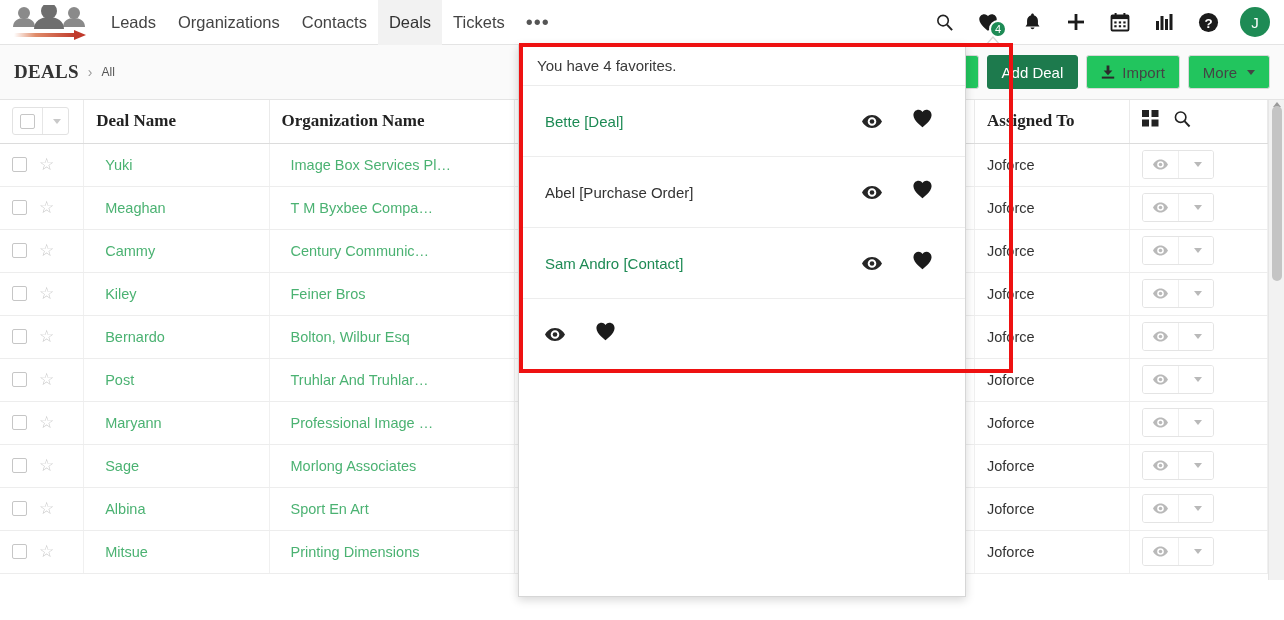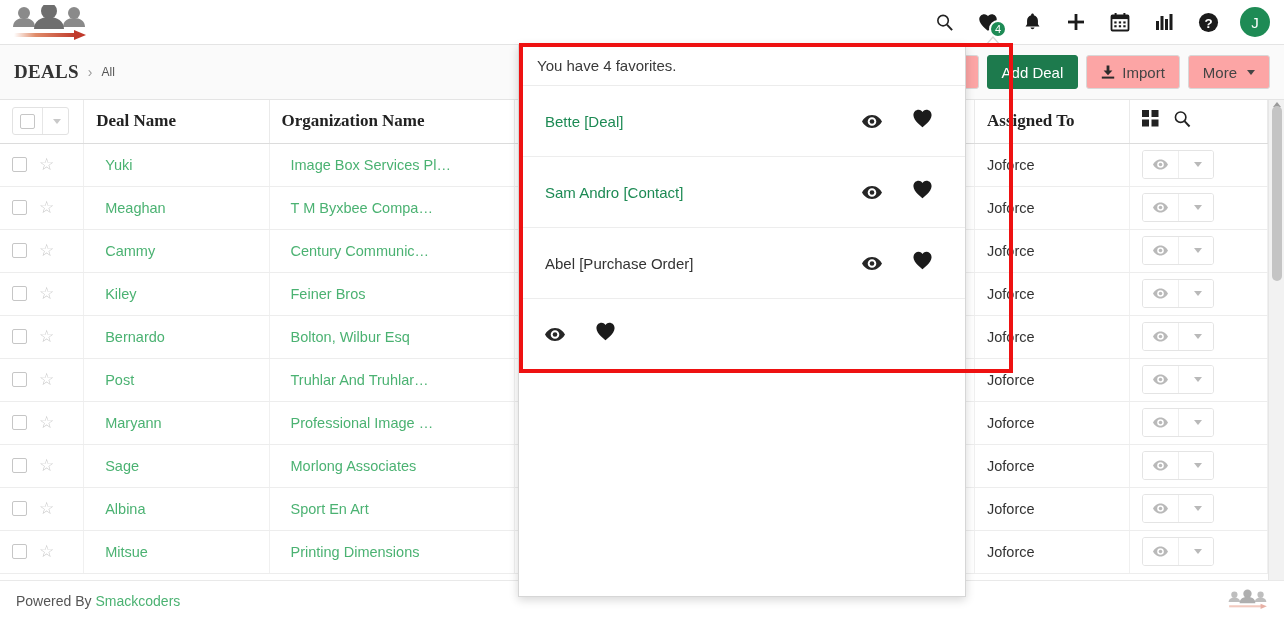--- a/index.html
+++ b/index.html
@@ -58,21 +58,21 @@
   }
   .crumb-title { font-family: "Liberation Serif", serif; font-size: 19px;
                  font-weight: bold; color: #333; letter-spacing: .3px; }
   .crumb-sep { margin: 0 9px; color: #999; font-size: 14px; }
   .crumb-leaf { font-size: 12px; color: #555; }
 
   .sub-right { margin-left: auto; display: flex; align-items: center; gap: 8px; }
   .btn {
     height: 34px; display: inline-flex; align-items: center; gap: 7px;
     padding: 0 14px; font-size: 15px; border: 1px solid #d8d8d8;
-    background: #fca5a5; color: #444; border-radius: 3px; cursor: pointer;
+    background: #22c55e; color: #444; border-radius: 3px; cursor: pointer;
     white-space: nowrap;
   }
   .btn-lists { padding: 0 18px; }
   .btn-primary { background: #1d7a4d; border-color: #1d7a4d; color: #fff; }
   .caret-dn {
     width: 0; height: 0; border-left: 4.5px solid transparent;
     border-right: 4.5px solid transparent; border-top: 5.5px solid currentColor;
     display: inline-block; margin-left: 3px;
   }
 
@@ -213,20 +213,40 @@
             <stop offset="0%" stop-color="#ffffff"></stop>
             <stop offset="35%" stop-color="#e08c6a"></stop>
             <stop offset="100%" stop-color="#c0392b"></stop>
           </linearGradient>
         </defs>
         <rect x="6" y="28" width="62" height="4" fill="url(#arrGrad)"></rect>
         <path d="M66 25l12 5-12 5z" fill="#c0392b"></path>
       </svg>
     </div>
 
+    <div class="nav-items">
+      <div class="nav-item">
+          <span>Leads</span>
+        </div>
+      <div class="nav-item">
+          <span>Organizations</span>
+        </div>
+      <div class="nav-item">
+          <span>Contacts</span>
+        </div>
+      <div class="nav-item active">
+          <span>Deals</span>
+        </div>
+      <div class="nav-item">
+          <span>Tickets</span>
+        </div>
+      <div class="nav-more">
+          <span>•••</span>
+        </div>
+    </div>
 
     <div class="nav-right">
 
       <div class="nav-icon">
         <svg width="19" height="19" viewBox="0 0 20 20">
           <circle cx="8.5" cy="8" r="5.5" fill="none" stroke="#222" stroke-width="1.7"></circle>
           <line x1="12.6" y1="12.2" x2="18" y2="18" stroke="#222" stroke-width="2.1"></line>
         </svg>
       </div>
 
@@ -628,41 +648,41 @@
               <circle cx="10" cy="6.5" r="2.3" fill="currentColor"></circle>
             </svg>
           </span>
         <span class="heart-ic"><svg width="21" height="19" viewBox="0 0 24 22">
               <path d="M12 21S1.5 13.6 1.5 7.2C1.5 3.6 4.2 1 7.5 1 9.8 1 11.3 2.3 12 3.6 12.7 2.3 14.2 1 16.5 1c3.3 0 6 2.6 6 6.2C22.5 13.6 12 21 12 21z" fill="#1b1b1b"></path>
             </svg></span>
       </div>
     </div>
 
     <div class="fav-item">
-      <div class="fav-label green">
-        <span class="nm">Sam Andro</span>
-        <span class="tp">[Contact]</span>
+      <div class="fav-label dark">
+        <span class="nm">Abel</span>
+        <span class="tp">[Purchase Order]</span>
       </div>
       <div class="fav-icons">
         <span class="eye-ic">
             <svg width="20" height="13" viewBox="0 0 20 13">
               <path d="M10 0C5 0 1.4 3.6 0 6.5 1.4 9.4 5 13 10 13s8.6-3.6 10-6.5C18.6 3.6 15 0 10 0zm0 10.8a4.3 4.3 0 1 1 0-8.6 4.3 4.3 0 0 1 0 8.6z" fill="currentColor"></path>
               <circle cx="10" cy="6.5" r="2.3" fill="currentColor"></circle>
             </svg>
           </span>
         <span class="heart-ic"><svg width="21" height="19" viewBox="0 0 24 22">
               <path d="M12 21S1.5 13.6 1.5 7.2C1.5 3.6 4.2 1 7.5 1 9.8 1 11.3 2.3 12 3.6 12.7 2.3 14.2 1 16.5 1c3.3 0 6 2.6 6 6.2C22.5 13.6 12 21 12 21z" fill="#1b1b1b"></path>
             </svg></span>
       </div>
     </div>
 
     <div class="fav-item">
-      <div class="fav-label dark">
-        <span class="nm">Abel</span>
-        <span class="tp">[Purchase Order]</span>
+      <div class="fav-label green">
+        <span class="nm">Sam Andro</span>
+        <span class="tp">[Contact]</span>
       </div>
       <div class="fav-icons">
         <span class="eye-ic">
             <svg width="20" height="13" viewBox="0 0 20 13">
               <path d="M10 0C5 0 1.4 3.6 0 6.5 1.4 9.4 5 13 10 13s8.6-3.6 10-6.5C18.6 3.6 15 0 10 0zm0 10.8a4.3 4.3 0 1 1 0-8.6 4.3 4.3 0 0 1 0 8.6z" fill="currentColor"></path>
               <circle cx="10" cy="6.5" r="2.3" fill="currentColor"></circle>
             </svg>
           </span>
         <span class="heart-ic"><svg width="21" height="19" viewBox="0 0 24 22">
               <path d="M12 21S1.5 13.6 1.5 7.2C1.5 3.6 4.2 1 7.5 1 9.8 1 11.3 2.3 12 3.6 12.7 2.3 14.2 1 16.5 1c3.3 0 6 2.6 6 6.2C22.5 13.6 12 21 12 21z" fill="#1b1b1b"></path>
@@ -680,30 +700,14 @@
           </span>
         <span class="heart-ic"><svg width="21" height="19" viewBox="0 0 24 22">
               <path d="M12 21S1.5 13.6 1.5 7.2C1.5 3.6 4.2 1 7.5 1 9.8 1 11.3 2.3 12 3.6 12.7 2.3 14.2 1 16.5 1c3.3 0 6 2.6 6 6.2C22.5 13.6 12 21 12 21z" fill="#1b1b1b"></path>
             </svg></span>
       </div>
     </div>
   </div>
 
   <div class="hl-box"></div>
 
-  <div class="footer">
-    <span>Powered By</span>
-    <span class="brand">Smackcoders</span>
-    <span class="footer-logo">
-      <svg width="44" height="26" viewBox="0 0 84 36">
-        <circle cx="16" cy="8" r="6" fill="#8a8a8a"></circle>
-        <path d="M5 22c0-6 5-9 11-9s11 3 11 9z" fill="#8a8a8a"></path>
-        <circle cx="66" cy="8" r="6" fill="#8a8a8a"></circle>
-        <path d="M55 22c0-6 5-9 11-9s11 3 11 9z" fill="#8a8a8a"></path>
-        <circle cx="41" cy="6" r="8" fill="#6e6e6e"></circle>
-        <path d="M26 24c0-8 7-12 15-12s15 4 15 12z" fill="#6e6e6e"></path>
-        <rect x="6" y="28" width="62" height="4" fill="#e8a08c"></rect>
-        <path d="M66 25l12 5-12 5z" fill="#d5705c"></path>
-      </svg>
-    </span>
-  </div>
 
 </div>
 
 </body></html>

